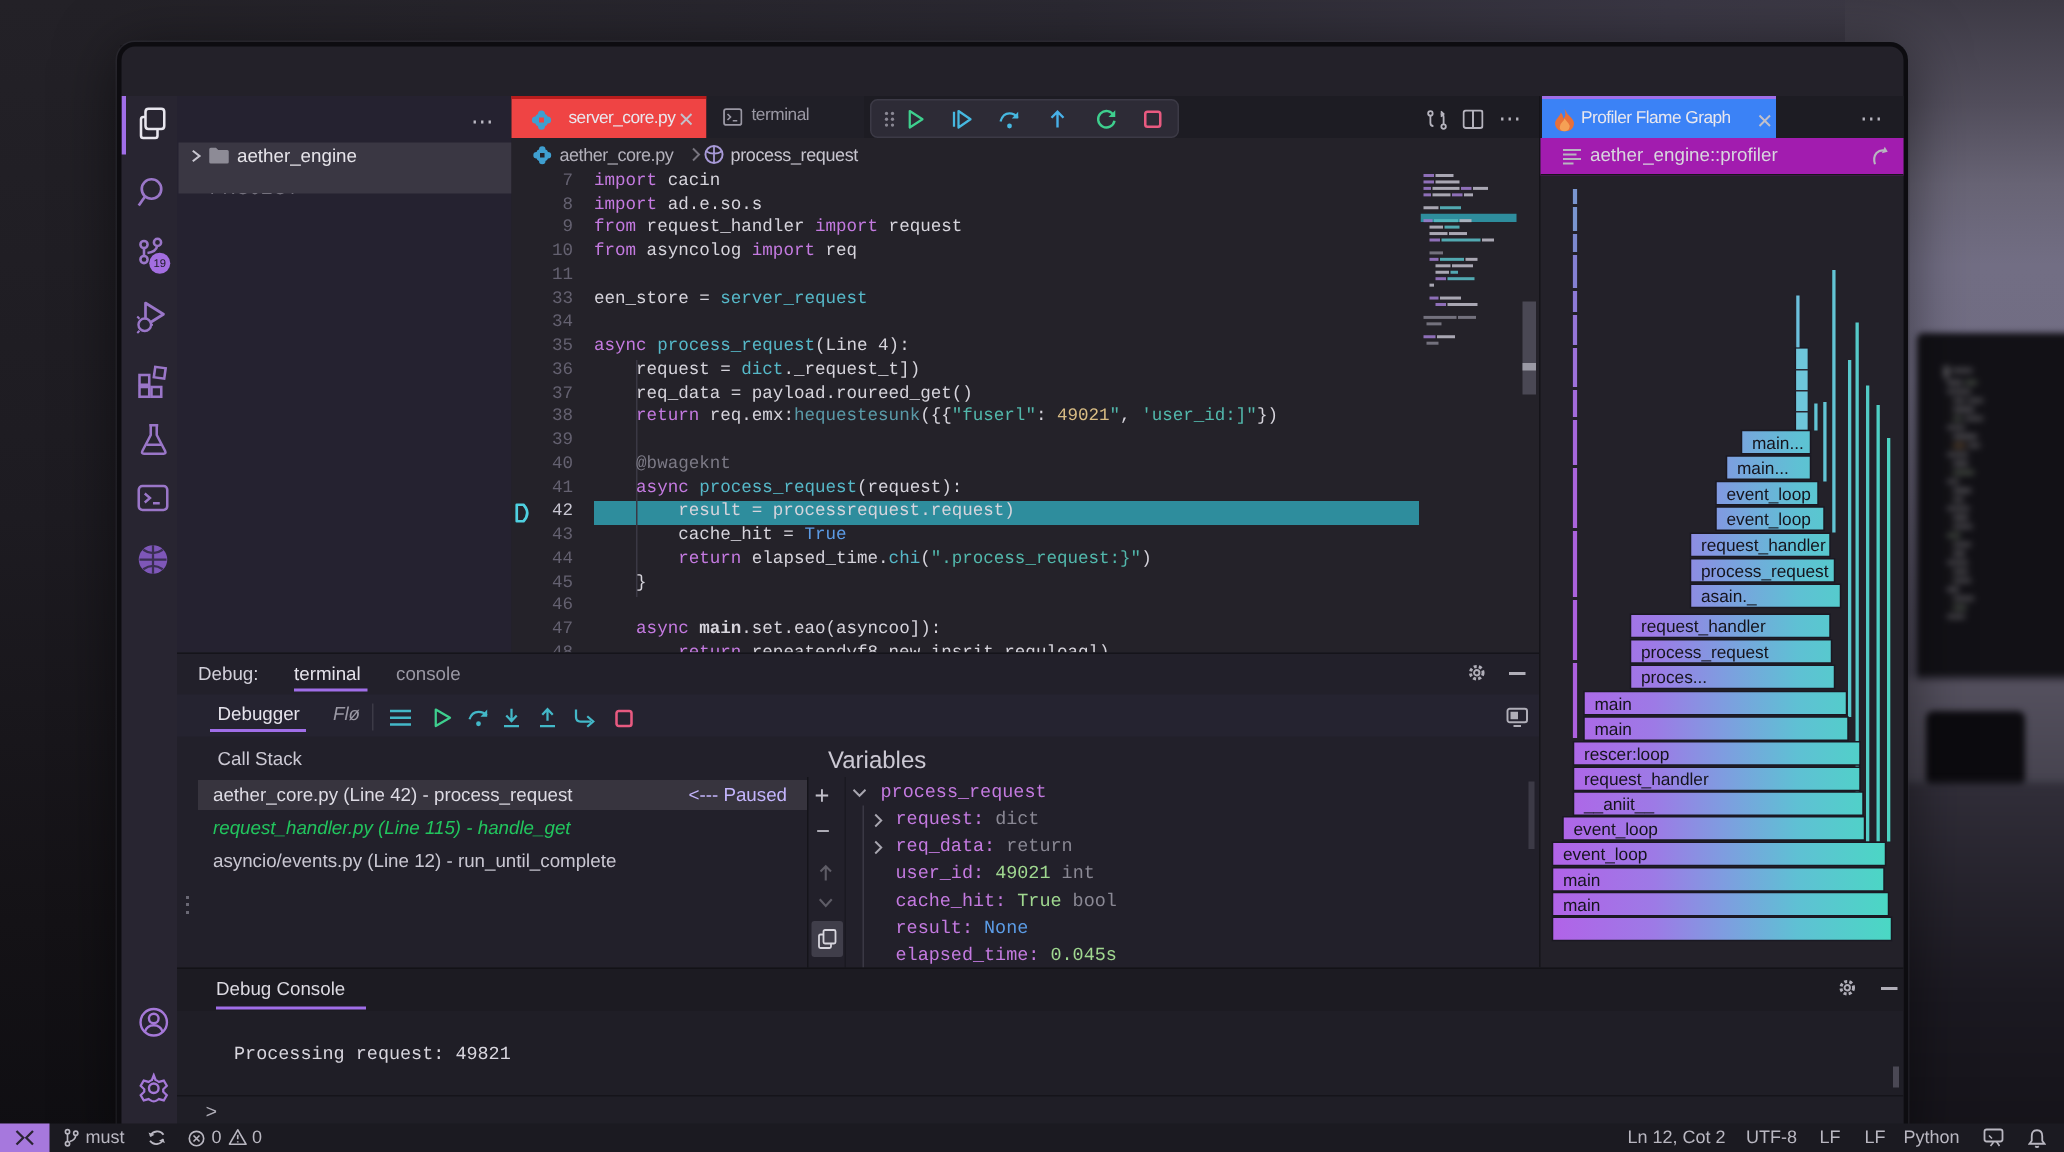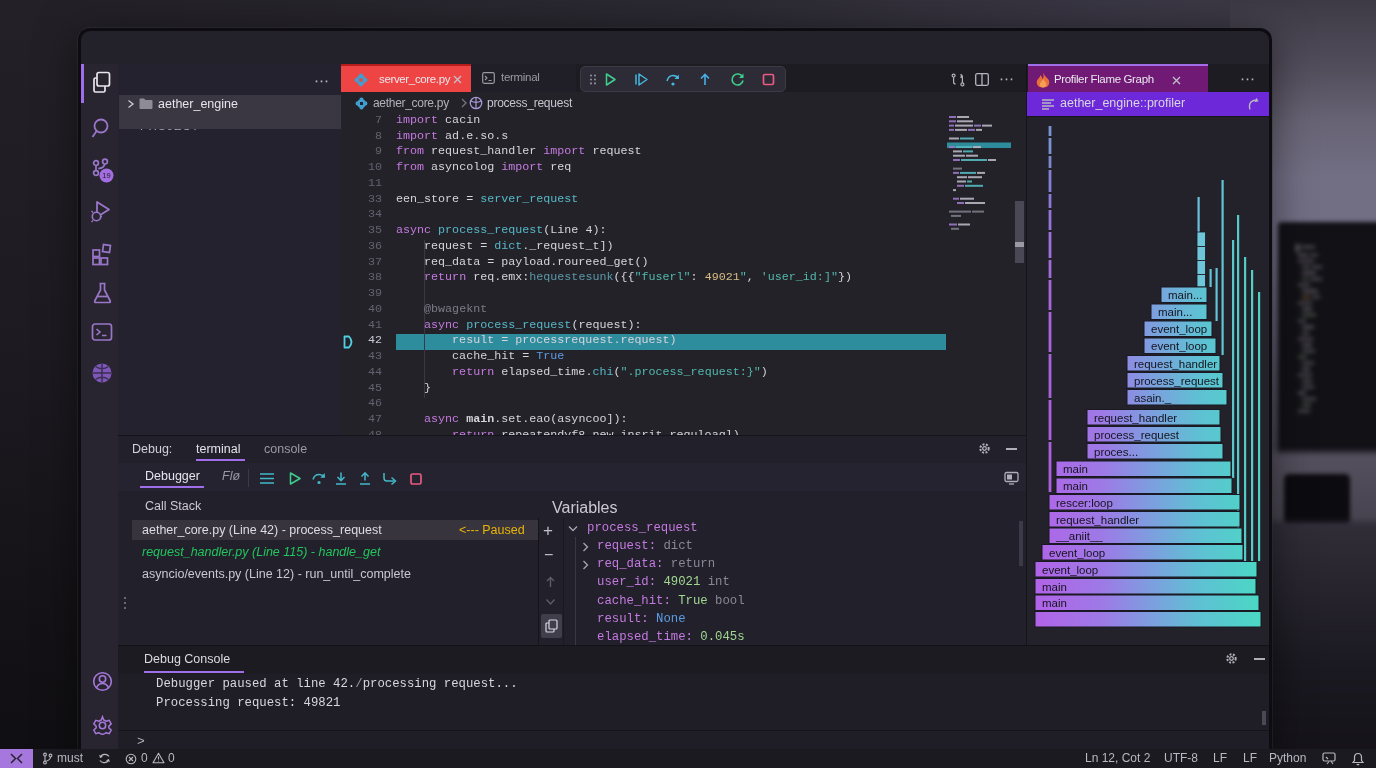--- a/index.html
+++ b/index.html
@@ -329,32 +329,32 @@
 <rect x="4" y="100.9" width="10" height="2" fill="#7c7a86" opacity="0.9"></rect>
 <rect x="2" y="109.5" width="8" height="2" fill="#9a78c8" opacity="0.9"></rect>
 <rect x="11" y="109.5" width="12" height="2" fill="#b8b6c2" opacity="0.9"></rect>
 <rect x="4" y="113.8" width="8" height="2" fill="#7c7a86" opacity="0.9"></rect>
           </svg>
       <div class="abs" style="left:674px;top:87px;width:9px;height:62px;background:#4a4854;"></div>
       <div class="abs" style="left:674px;top:128px;width:9px;height:5px;background:#9a99a4;"></div>
     </div>
     <div id="rpanel">
       <div class="abs" style="left:0;top:0;width:243px;height:28px;background:#1d1c23;"></div>
-      <div class="abs" style="left:1px;top:0;width:180px;height:28px;background:#701a75;border-top:2px solid #a06ee8;box-sizing:border-box;">
+      <div class="abs" style="left:1px;top:0;width:156px;height:28px;background:#3b82f6;border-top:2px solid #a06ee8;box-sizing:border-box;">
         <svg class="abs" style="left:8px;top:6px" width="14" height="16" viewBox="0 0 14 16">
               <path d="M7 0.5 Q8.5 4 11.5 6.5 Q14 9 13 12 Q12 15.5 7 15.5 Q2 15.5 1 12 Q0 9 2.5 6.5 Q4 5 4.6 3 Q6.3 4.8 6.2 7 Q8.5 5.5 7 0.5 Z" fill="#e8703a"></path>
               <path d="M7 15.5 Q4 15.5 3.8 12.8 Q3.7 10.8 5.5 9.3 Q6.8 8.2 7 7 Q8.5 9 9.6 10.2 Q10.8 11.6 10.2 13.4 Q9.6 15.5 7 15.5 Z" fill="#f5a055"></path>
             </svg>
         <div class="abs" style="left:26px;top:7px;font-size:11.5px;letter-spacing:-0.35px;color:#e9e7ee;">Profiler Flame Graph</div>
         <svg class="abs" style="left:144px;top:9.5px" width="9" height="9" viewBox="0 0 9 9">
               <path d="M1 1 L8 8 M8 1 L1 8" stroke="#c2c0ca" stroke-width="1.3"></path>
             </svg>
       </div>
       <div class="abs" style="left:213px;top:6px;font-size:15px;color:#b6b4be;letter-spacing:1px;">⋯</div>
-      <div class="abs" style="left:0;top:28px;width:243px;height:25px;background:#6d28d9;border-bottom:1px solid #17161c;box-sizing:border-box;">
+      <div class="abs" style="left:0;top:28px;width:243px;height:25px;background:#a21caf;border-bottom:1px solid #17161c;box-sizing:border-box;">
         <svg class="abs" style="left:15px;top:7px" width="12" height="11" viewBox="0 0 12 11">
               <path d="M0 1 H12 M0 4 H9 M0 7 H12 M0 10 H7" stroke="#b8b6c0" stroke-width="1.3"></path>
             </svg>
         <div class="abs" style="left:33px;top:4px;font-size:12.5px;color:#d8d6de;">aether_engine::profiler</div>
         <svg class="abs" style="left:220px;top:5px" width="13" height="14" viewBox="0 0 13 14">
               <path d="M3 12.5 Q1.5 8 4 5 Q6.5 2.5 10 3.5" fill="none" stroke="#b8b6c0" stroke-width="1.4"></path>
               <path d="M9.5 0.8 L11.5 4.2 L7.6 5.2 Z" fill="#b8b6c0"></path>
             </svg>
       </div>
       <svg id="flame" class="abs" style="left:0;top:53px" width="243" height="528" viewBox="1026 117 243 528">
@@ -479,21 +479,21 @@
             <rect x="1" y="1.5" width="13" height="9" rx="1.5" fill="none" stroke="#b0aeb8" stroke-width="1.3"></rect>
             <path d="M5 13 H10" stroke="#b0aeb8" stroke-width="1.3"></path>
             <rect x="3" y="3.5" width="5" height="5" fill="#b0aeb8"></rect>
           </svg>
       <div class="abs" style="left:27px;top:63px;font-size:12.5px;color:#ccc9d4;">Call Stack</div>
       <div class="abs" style="left:434px;top:63px;font-size:16px;color:#ccc9d4;">Variables</div>
       <div class="abs" style="left:420px;top:82px;width:1px;height:128px;background:#15141a;"></div>
       <div class="abs" style="left:445px;top:82px;width:1px;height:128px;background:#1a1921;"></div>
       <div class="abs" style="left:14px;top:84px;width:406px;height:20px;background:#37343e;"></div>
       <div class="abs" style="left:24px;top:87px;font-size:12.5px;color:#dddbe4;">aether_core.py (Line 42) - process_request</div>
-      <div class="abs" style="left:341px;top:87px;font-size:12.5px;color:#eab308;">&lt;--- Paused</div>
+      <div class="abs" style="left:341px;top:87px;font-size:12.5px;color:#c4b5fd;">&lt;--- Paused</div>
       <div class="abs" style="left:24px;top:109px;font-size:12.5px;color:#22c55e;font-style:italic;">request_handler.py (Line 115) - handle_get</div>
       <div class="abs" style="left:24px;top:131px;font-size:12.5px;color:#c9c7d2;">asyncio/events.py (Line 12) - run_until_complete</div>
       <div class="abs" style="left:425px;top:85px;font-size:17px;color:#c2c0ca;">+</div>
       <div class="abs" style="left:426px;top:110px;font-size:16px;color:#c2c0ca;">−</div>
       <svg class="abs" style="left:427px;top:140px" width="11" height="12" viewBox="0 0 11 12">
             <path d="M5.5 11 L5.5 2 M2 5 L5.5 1.5 L9 5" fill="none" stroke="#5e5c66" stroke-width="1.4"></path>
           </svg>
       <svg class="abs" style="left:427px;top:162px" width="11" height="8" viewBox="0 0 11 8">
             <path d="M1.5 1.5 L5.5 6 L9.5 1.5" fill="none" stroke="#5e5c66" stroke-width="1.4"></path>
           </svg>
@@ -525,21 +525,20 @@
     </div>
     <div id="dconsole">
       <div class="abs" style="left:0;top:0;width:1151px;height:28px;background:#1c1b22;"></div>
       <div class="abs" style="left:26px;top:6px;font-size:12.5px;color:#dcdae2;">Debug Console</div>
       <div class="abs" style="left:26px;top:25px;width:100px;height:2px;background:#a06ee8;"></div>
       <svg class="abs" style="left:1107px;top:6px" width="13" height="13" viewBox="0 0 13 13">
             <circle cx="6.5" cy="6.5" r="4.2" fill="none" stroke="#b0aeb8" stroke-width="2" stroke-dasharray="2 1.45"></circle>
             <circle cx="6.5" cy="6.5" r="1.8" fill="none" stroke="#b0aeb8" stroke-width="1.3"></circle>
           </svg>
       <div class="abs" style="left:1136px;top:12px;width:11px;height:1.5px;background:#b0aeb8;"></div>
-      <div class="abs mono" style="left:38px;top:31px;font-size:12.3px;color:#d8d6de;">Debugger paused at line 42.<span style="color:#9a98a4">/</span>processing request...</div>
       <div class="abs mono" style="left:38px;top:50px;font-size:12.3px;color:#d8d6de;">Processing request: 49821</div>
       <div class="abs" style="left:0;top:84px;width:1151px;height:1px;background:#15141a;"></div>
       <div class="abs mono" style="left:19px;top:88px;font-size:13px;color:#b0aeb8;">&gt;</div>
       <div class="abs" style="left:1144px;top:65px;width:4px;height:14px;background:#4a4854;"></div>
     </div>
   </div>
     </div>
   <div id="status">
     <div class="abs" style="left:0;top:0;width:33px;height:19px;background:#a678dd;">
       <svg class="abs" style="left:10px;top:4px" width="13" height="11" viewBox="0 0 13 11">

